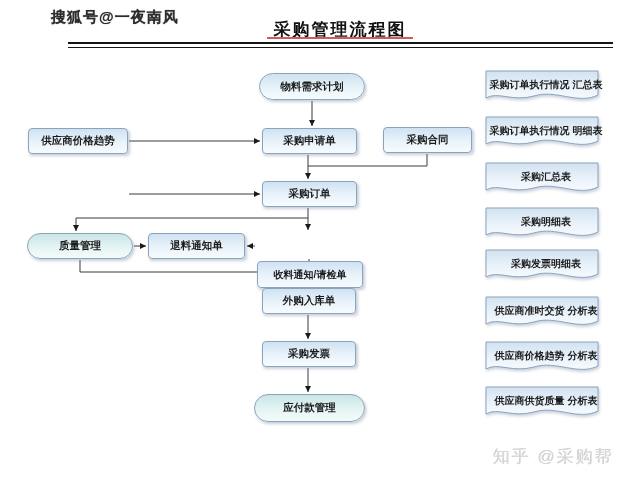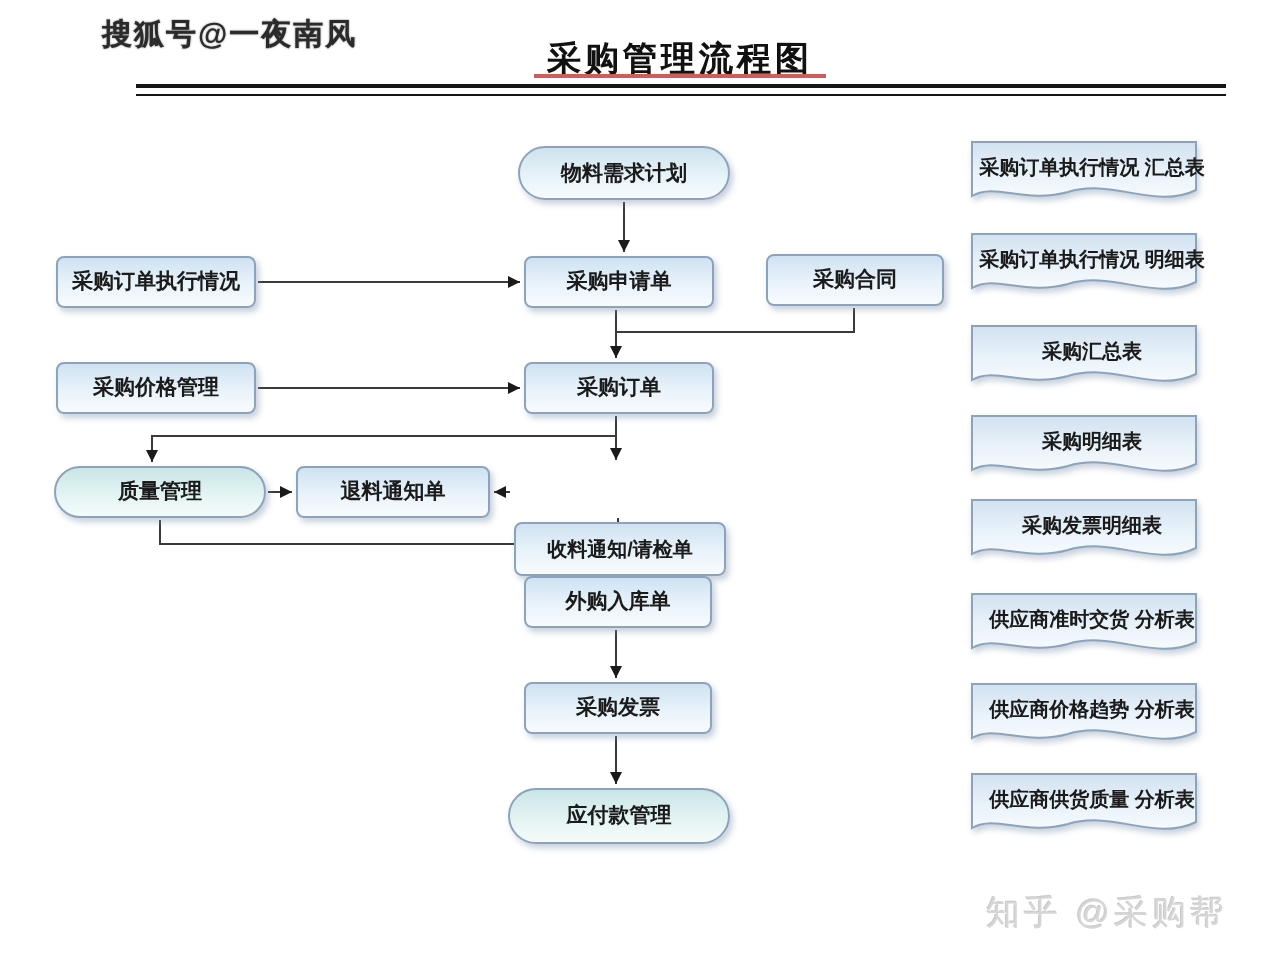--- a/index.html
+++ b/index.html
@@ -76,24 +76,23 @@
     <path class="doc" d="M486 117 H598 V141 C578 151,556 135,534 142 C512 148,498 137,486 144 Z"></path>
     <path class="doc" d="M486 163 H598 V187 C578 197,556 181,534 188 C512 194,498 183,486 190 Z"></path>
     <path class="doc" d="M486 208 H598 V232 C578 242,556 226,534 233 C512 239,498 228,486 235 Z"></path>
     <path class="doc" d="M486 250 H598 V274 C578 284,556 268,534 275 C512 281,498 270,486 277 Z"></path>
     <path class="doc" d="M486 297 H598 V321 C578 331,556 315,534 322 C512 328,498 317,486 324 Z"></path>
     <path class="doc" d="M486 342 H598 V366 C578 376,556 360,534 367 C512 373,498 362,486 369 Z"></path>
     <path class="doc" d="M486 387 H598 V411 C578 421,556 405,534 412 C512 418,498 407,486 414 Z"></path>
   </svg>
 
   <div class="node stadium blue" style="left:259px;top:73px;width:106px;height:27px">物料需求计划</div>
-  <div class="node rect" style="left:28px;top:128px;width:100px;height:26px">采购订单执行情况</div>
+  <div class="node rect" style="left:28px;top:128px;width:100px;height:26px">供应商价格趋势</div>
   <div class="node rect" style="left:262px;top:128px;width:95px;height:26px">采购申请单</div>
   <div class="node rect" style="left:383px;top:127px;width:89px;height:26px">采购合同</div>
-  <div class="node rect" style="left:28px;top:181px;width:100px;height:26px">采购价格管理</div>
   <div class="node stadium" style="left:27px;top:233px;width:106px;height:26px">质量管理</div>
   <div class="node rect" style="left:262px;top:181px;width:95px;height:26px">采购订单</div>
   <div class="node rect" style="left:148px;top:233px;width:97px;height:26px">退料通知单</div>
   <div class="node rect small-font" style="left:257px;top:232px;width:106px;height:27px">收料通知/请检单</div>
   <div class="node rect" style="left:262px;top:288px;width:94px;height:26px">外购入库单</div>
   <div class="node rect" style="left:262px;top:341px;width:94px;height:26px">采购发票</div>
   <div class="node stadium" style="left:254px;top:394px;width:111px;height:28px">应付款管理</div>
 
   <div class="doc-label" style="top:74px">采购订单执行情况 汇总表</div>
   <div class="doc-label" style="top:120px">采购订单执行情况 明细表</div>

